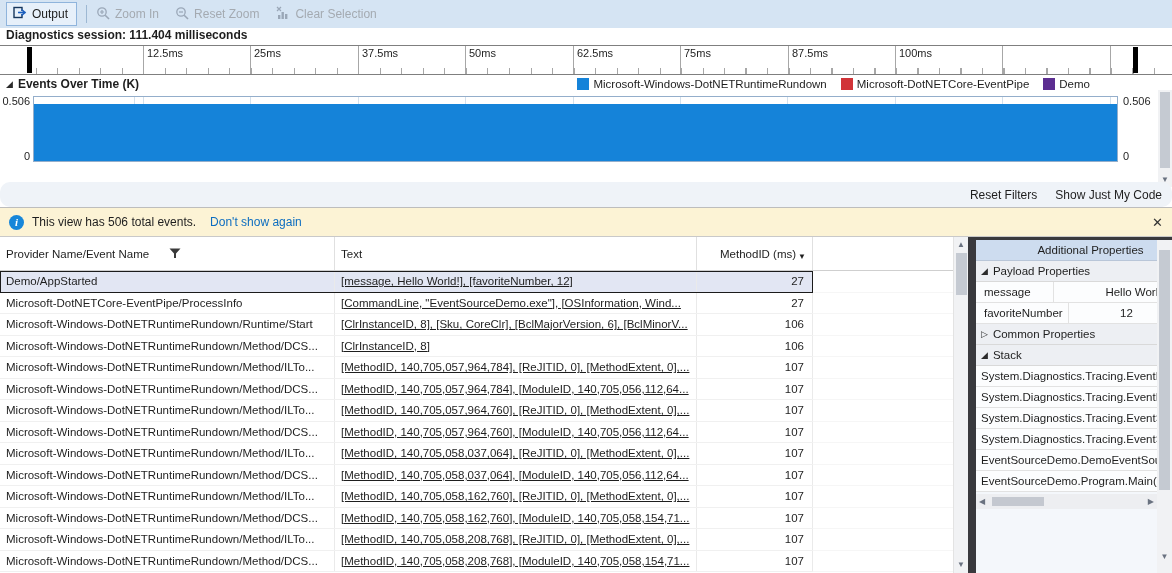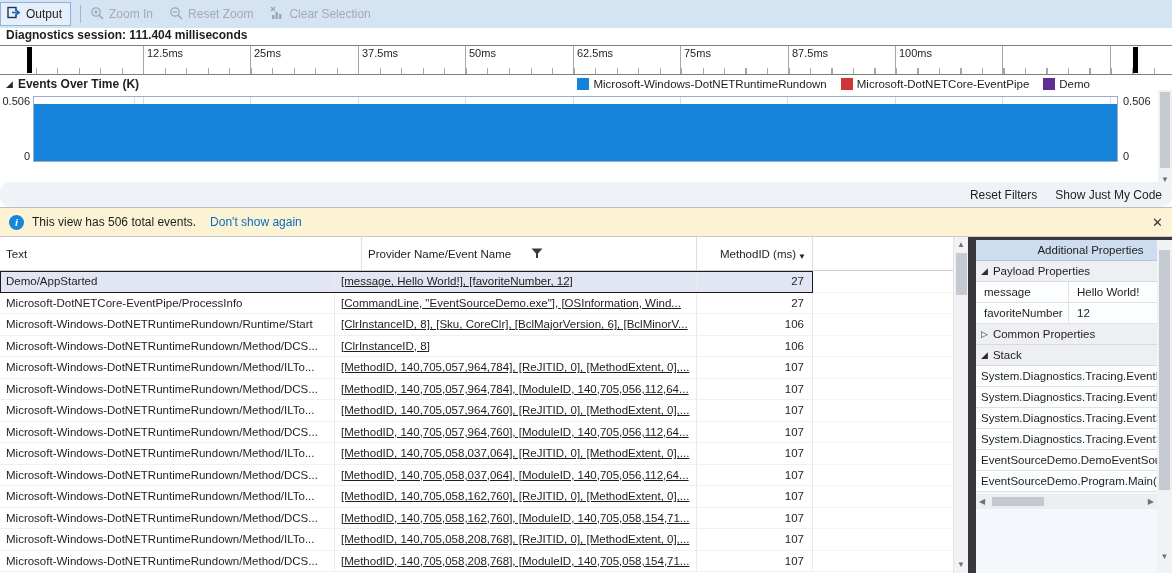--- a/index.html
+++ b/index.html
@@ -1,21 +1,21 @@
 <!DOCTYPE html>
 <html><head>
 <meta charset="utf-8">
 <style>
   * { margin:0; padding:0; box-sizing:border-box; }
   html,body { width:1172px; height:573px; }
   body { font-family:"Liberation Sans", sans-serif; background:#fff; color:#1e1e1e; overflow:hidden; }
   #app { position:relative; width:1172px; height:573px; background:#fff; }
 
   
-  .toolbar { position:absolute; left:0; top:0; width:1172px; height:28px; background:#d5e4f3; display:flex; align-items:center; padding-left:0; font-size:12px; }
+  .toolbar { position:absolute; left:0; top:0; width:1172px; height:28px; background:#d5e4f3; display:flex; align-items:center; padding-left:6px; font-size:12px; }
   .tb-btn { display:flex; align-items:center; gap:5px; padding:3px 8px 3px 6px; }
   .tb-btn.active { background:#e7f0fa; border:1px solid #8fb4dc; }
   .tb-sep { width:1px; height:18px; background:#9db8d3; margin:0 9px; }
   .tb-item { display:flex; align-items:center; gap:5px; color:#a4aab1; margin-right:16px; }
   .tb-item svg { opacity:.55; }
 
   
   .session { position:absolute; left:0; top:28px; width:1172px; height:17px; background:#fff; font-size:12px; font-weight:bold; padding-left:6px; }
 
   
@@ -74,21 +74,21 @@
 
   .tbl-sb { left:953px; top:0; width:15px; height:336px; border-left:1px solid #e3e3e3; }
   .split { position:absolute; left:968px; top:0; width:8px; height:336px; background:#39393d; }
   .panel-topline { position:absolute; left:968px; top:0; width:204px; height:3px; background:#39393d; }
 
   
   .panel { position:absolute; left:976px; top:3px; width:181px; height:333px; background:#f4f7fb; display:flex; flex-direction:column; font-size:11.5px; }
   .p-title { height:21px; background:#cddcef; border-bottom:1px solid #b9c6d8; text-align:center; line-height:21px;padding-left:48px; }
   .p-exp { height:21px; background:#edeff3; border-bottom:1px solid #d9d9d9; display:flex; align-items:center; padding-left:5px; gap:5px; }
   .p-exp .tri { font-size:9px; color:#2b2b2b; }
-  .p-kv { height:21px; background:#fcfdfe; border-bottom:1px solid #e2e2e2; display:flex; align-items:center; }
+  .p-kv { height:21px; background:#fcfdfe; border-bottom:1px solid #e2e2e2; display:flex; align-items:center;gap:43px; }
   .p-kv .k { width:93px; padding-left:8px; border-right:1px solid #e2e2e2; height:100%; display:flex; align-items:center; }
   .p-kv .v { padding-left:8px; white-space:nowrap; overflow:hidden; }
   .p-frame { height:21px; background:#fcfdfe; border-bottom:1px solid #e2e2e2; display:flex; align-items:center; padding-left:5px; white-space:nowrap; overflow:hidden; }
   .p-hscroll { height:15px; margin-top:2px; background:#edeef1; display:flex; align-items:center; padding:0 3px; }
   .p-hscroll .arr { font-size:8px; color:#6a7280; }
   .p-hscroll .hthumb { width:52px; height:9px; background:#c4c8d0; margin-left:7px; }
   .p-hscroll .arr.right { margin-left:auto; }
   .p-filler { flex:1; background:#f4f7fb; }
   .panel-sb { left:1157px; top:3px; width:15px; height:333px; }
 </style>
@@ -216,30 +216,30 @@
     <span class="info-icon">i</span>
     <span class="info-text">This view has 506 total events.</span>
     <span class="link">Don't show again</span>
     <span class="close-x">✕</span>
   </div>
 
   <div class="lower">
 
     <div class="tbl">
       <div class="thead">
-        <div class="th th-text">
-          <span>Text</span>
-        </div>
         <div class="th th-provider">
           <span>Provider Name/Event Name</span>
           <span class="funnel">
             <svg width="12" height="11" viewBox="0 0 12 11">
                 <polygon points="0.5,0.5 11.5,0.5 7,5.5 7,10 5,10 5,5.5" fill="#3a3a3a"></polygon>
               </svg>
           </span>
+        </div>
+        <div class="th th-text">
+          <span>Text</span>
         </div>
         <div class="th th-ts">
           <span>MethodID (ms)</span>
           <span class="sort-arrow">▼</span>
         </div>
       </div>
 
       <div class="row selected">
         <div class="row-main">
             <div class="cell c-provider">Demo/AppStarted</div>

